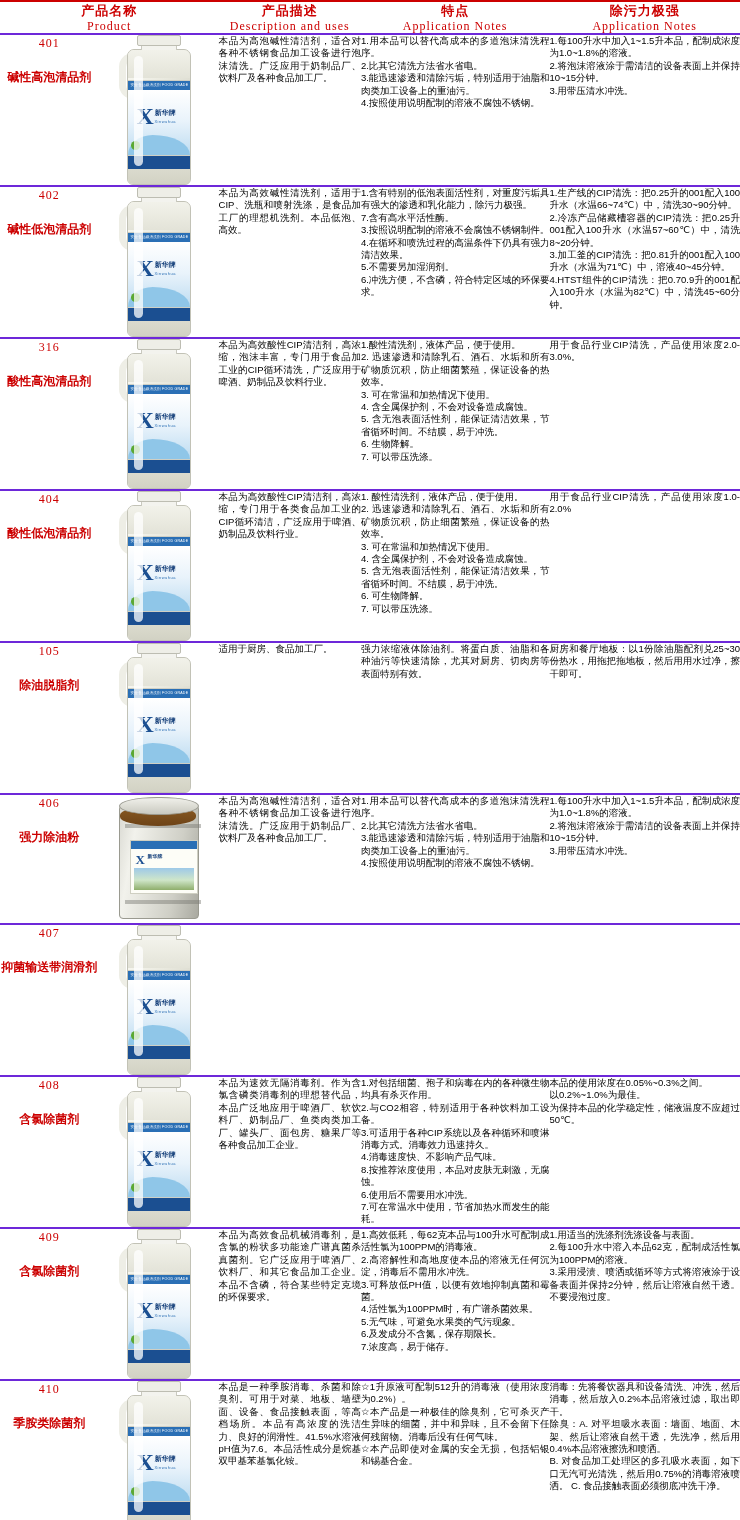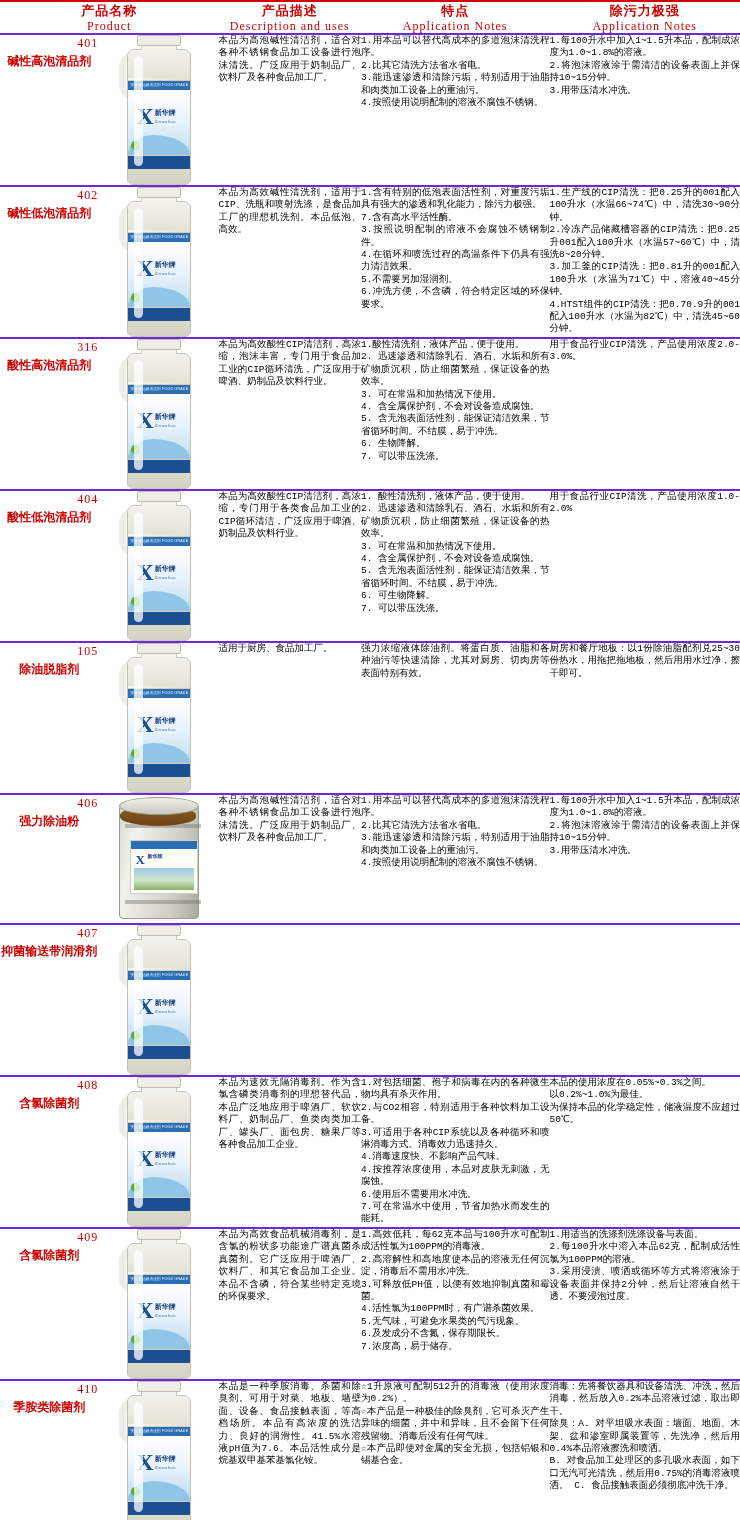--- a/index.html
+++ b/index.html
@@ -13,25 +13,25 @@
   .col-notes{width:188px;}
   .col-use{width:190px;}
 
   
   .hdr td{border-bottom:2px solid #cc0000;text-align:center;padding:4px 2px 5px 2px;}
   .hdr .cn{color:#cc0000;font-size:13px;font-weight:bold;letter-spacing:1px;display:block;line-height:17px;}
   .hdr .en{color:#cc0000;font-size:12px;display:block;line-height:14px;letter-spacing:1px;font-family:"Liberation Serif",serif;}
 
   
   .pcell{text-align:center;padding-top:0;}
-  .pcode{color:#cc0000;font-size:12px;font-family:"Liberation Serif",serif;line-height:16px;letter-spacing:1px;text-align:right;}
-  .pname{color:#cc0000;font-size:12px;font-weight:bold;line-height:16px;margin-top:2px;}
+  .pcode{color:#cc0000;font-size:12px;font-family:"Liberation Serif",serif;line-height:16px;letter-spacing:1px;}
+  .pname{color:#cc0000;font-size:12px;font-weight:bold;line-height:16px;margin-top:18px;}
 
   
-  .txt{font-size:9.5px;line-height:12.4px;color:#000;padding:8px 5px 8px 6px;text-align:justify;font-family:Liberation Mono, monospace;}
+  .txt{font-size:9.5px;line-height:12.4px;color:#000;padding:8px 5px 8px 6px;text-align:justify;}
   .txt p{margin:0;}
 
   
   .imgcell{text-align:center;padding:6px 0 6px 0;}
 
   
   .bottle{position:relative;width:86px;height:150px;margin:0 auto;}
   .bneck{position:absolute;left:26px;top:0;width:34px;height:14px;background:#f3f3ee;border:1px solid #c9c9bf;border-bottom:none;border-radius:3px 3px 0 0;}
   .bcap{position:absolute;left:22px;top:0;width:42px;height:9px;background:#eeeee7;border:1px solid #bdbdb2;border-radius:2px;}
   .bhandle{position:absolute;left:4px;top:18px;width:26px;height:46px;border:7px solid #eeeee6;border-right:none;border-radius:14px 0 0 14px;box-sizing:border-box;}
@@ -397,21 +397,21 @@
             </div>
           </td>
           <td class="txt">
             <p>本品为速效无隔消毒剂。作为含氯含磷类消毒剂的理想替代品，本品广泛地应用于啤酒厂、软饮料厂、奶制品厂、鱼类肉类加工厂、罐头厂、面包房、糖果厂等各种食品加工企业。</p>
           </td>
           <td class="txt">
             <p>1.对包括细菌、孢子和病毒在内的各种微生物均具有杀灭作用。</p>
             <p>2.与CO2相容，特别适用于各种饮料加工设备。</p>
             <p>3.可适用于各种CIP系统以及各种循环和喷淋消毒方式。消毒效力迅速持久。</p>
             <p>4.消毒速度快、不影响产品气味。</p>
-            <p>4.按推荐浓度使用，本品对皮肤无刺激，无腐蚀。</p>
+            <p>8.按推荐浓度使用，本品对皮肤无刺激，无腐蚀。</p>
             <p>6.使用后不需要用水冲洗。</p>
             <p>7.可在常温水中使用，节省加热水而发生的能耗。</p>
           </td>
           <td class="txt">
             <p>本品的使用浓度在0.05%~0.3%之间。</p>
             <p>以0.2%~1.0%为最佳。</p>
             <p>为保持本品的化学稳定性，储液温度不应超过50℃。</p>
           </td>
         </tr>
         <tr>
@@ -489,19 +489,19 @@
           <td class="txt">
             <p>本品是一种季胺消毒、杀菌和除臭剂。可用于对菜、地板、墙壁面、设备、食品接触表面，等高档场所。本品有高浓度的洗洁力、良好的润滑性。41.5%水溶液pH值为7.6。本品活性成分是烷基双甲基苯基氯化铵。</p>
           </td>
           <td class="txt">
             <p>☆1升原液可配制512升的消毒液（使用浓度为0.2%）。</p>
             <p>☆本产品是一种极佳的除臭剂，它可杀灭产生异味的细菌，并中和异味，且不会留下任何残留物。消毒后没有任何气味。</p>
             <p>☆本产品即使对金属的安全无损，包括铝银和锡基合金。</p>
           </td>
           <td class="txt">
             <p>消毒：先将餐饮器具和设备清洗、冲洗，然后消毒，然后放入0.2%本品溶液过滤，取出即干。</p>
-            <p>除臭：A. 对平坦吸水表面：墙面、地面、木架、盆和渗室即属装置等，先洗净，然后用0.4%本品溶液擦洗和喷洒。</p>
+            <p>除臭：A. 对平坦吸水表面：墙面、地面、木架、然后让溶液自然干透，先洗净，然后用0.4%本品溶液擦洗和喷洒。</p>
             <p>B. 对食品加工处理区的多孔吸水表面，如下口无汽可光清洗，然后用0.75%的消毒溶液喷洒。 C. 食品接触表面必须彻底冲洗干净。</p>
           </td>
         </tr>
       </tbody>
   </table>
 </div>
 
 </body></html>

